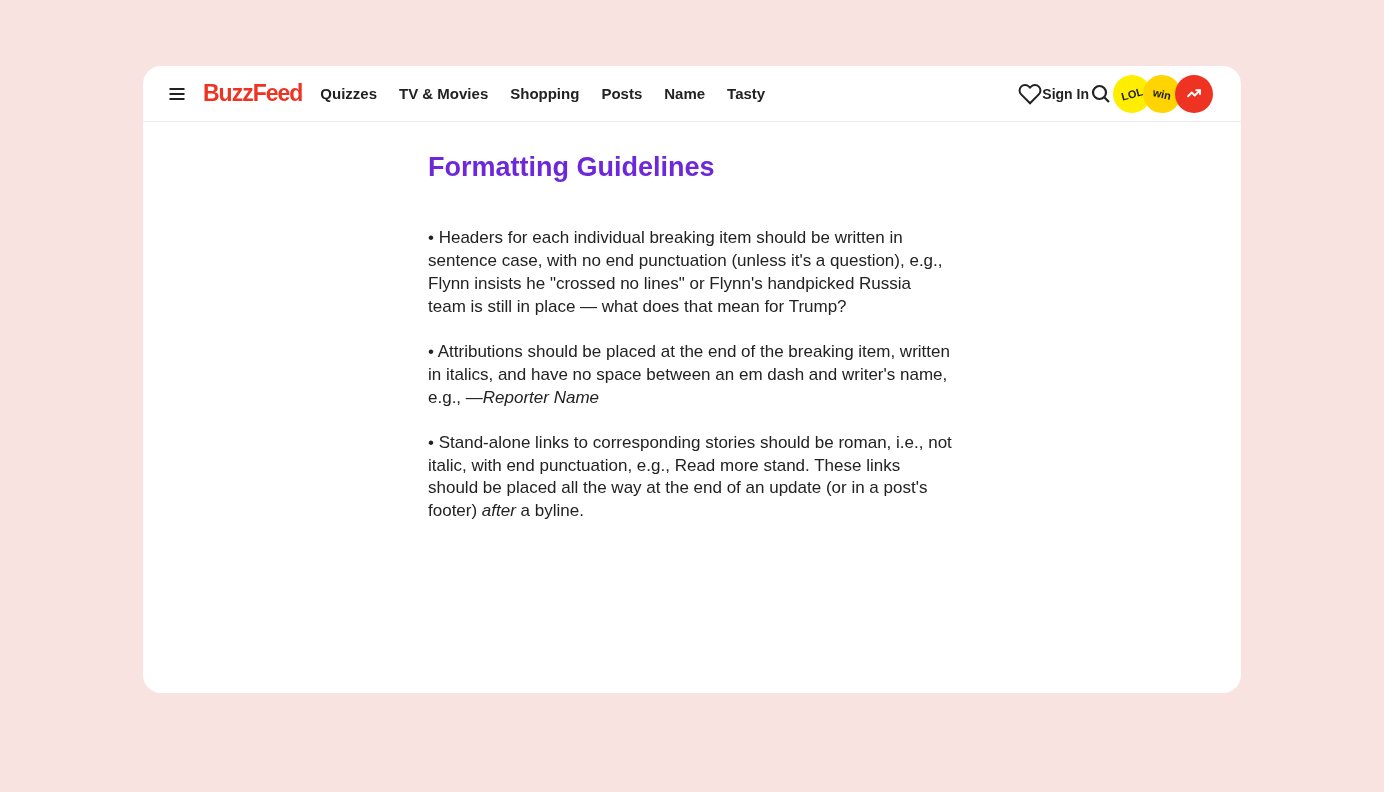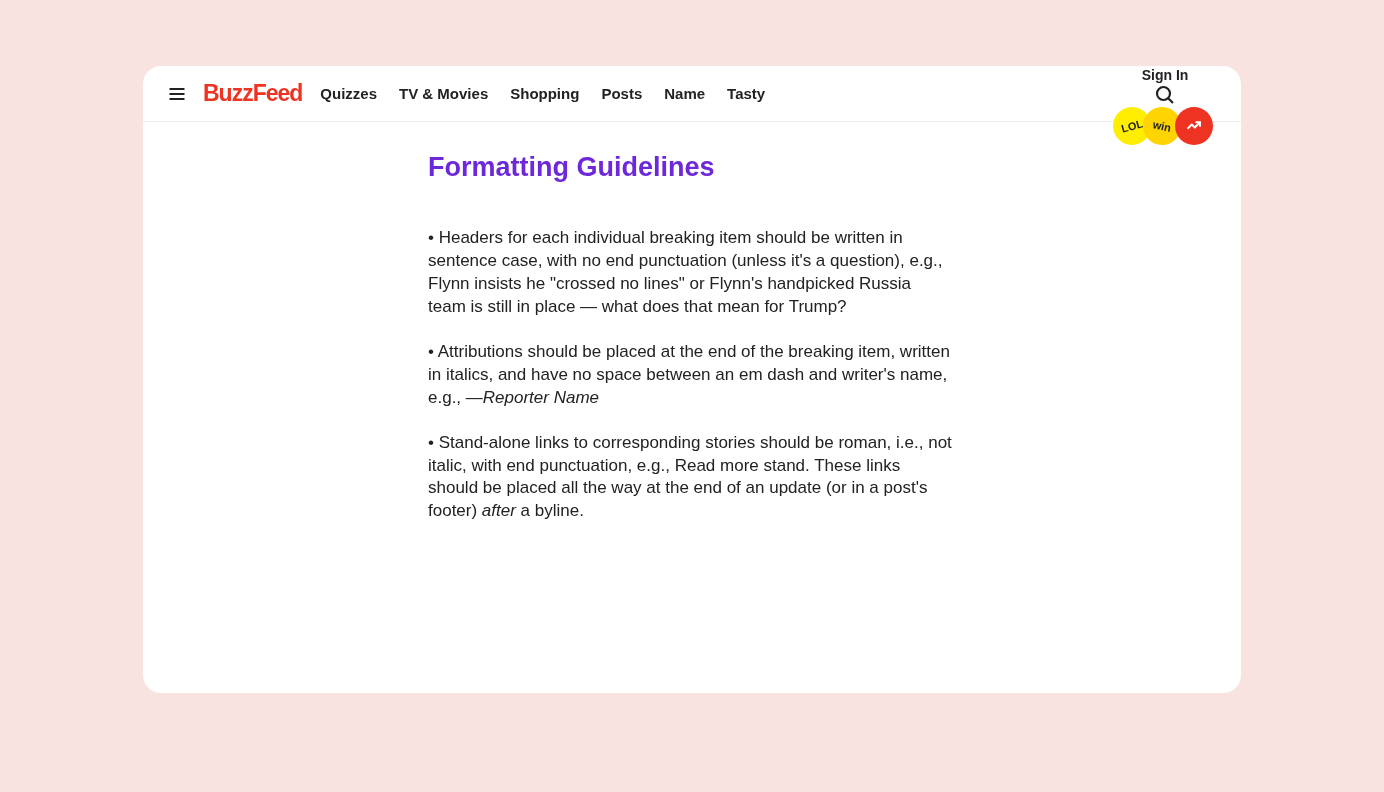--- a/index.html
+++ b/index.html
@@ -57,21 +57,20 @@
     font-weight: 700;
     font-size: 15px;
     color: #222;
     text-decoration: none;
     cursor: pointer;
   }
   .header-right {
     margin-left: auto;
     display: flex;
     align-items: center;
-    flex-direction: column;
   }
   .icon-btn {
     width: 24px;
     height: 24px;
     display: flex;
     align-items: center;
     justify-content: center;
     cursor: pointer;
   }
   .signin {

